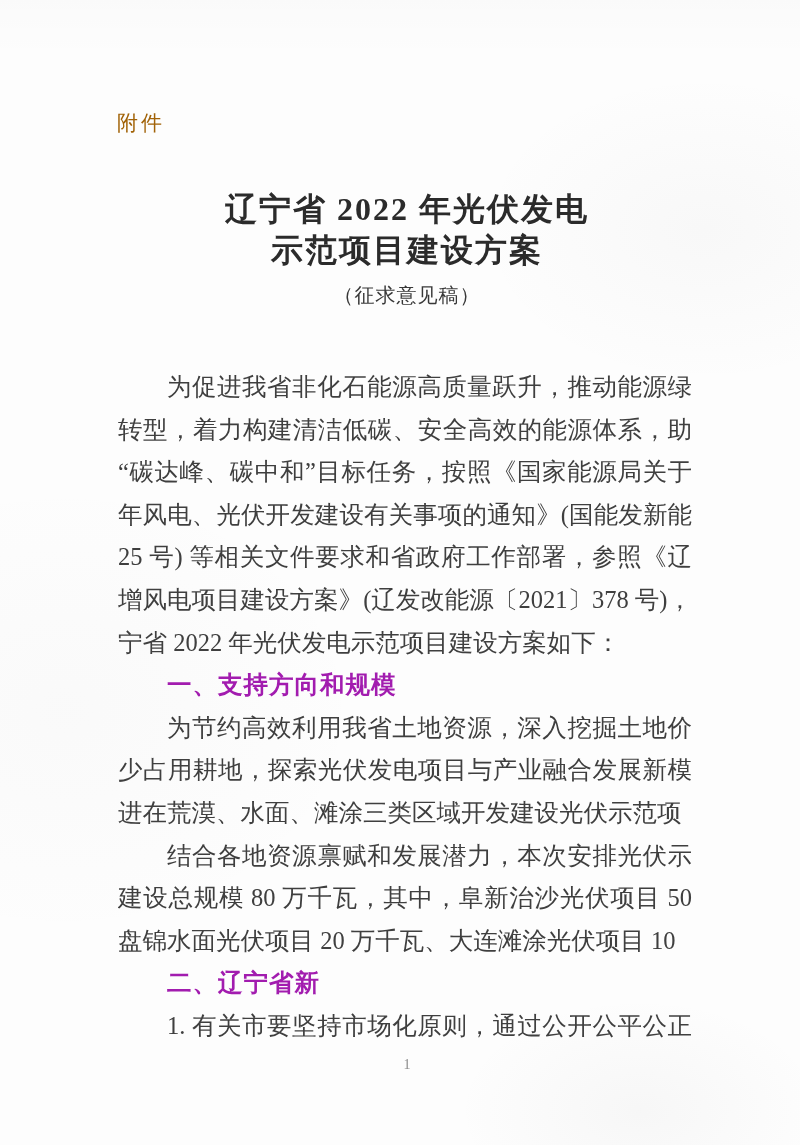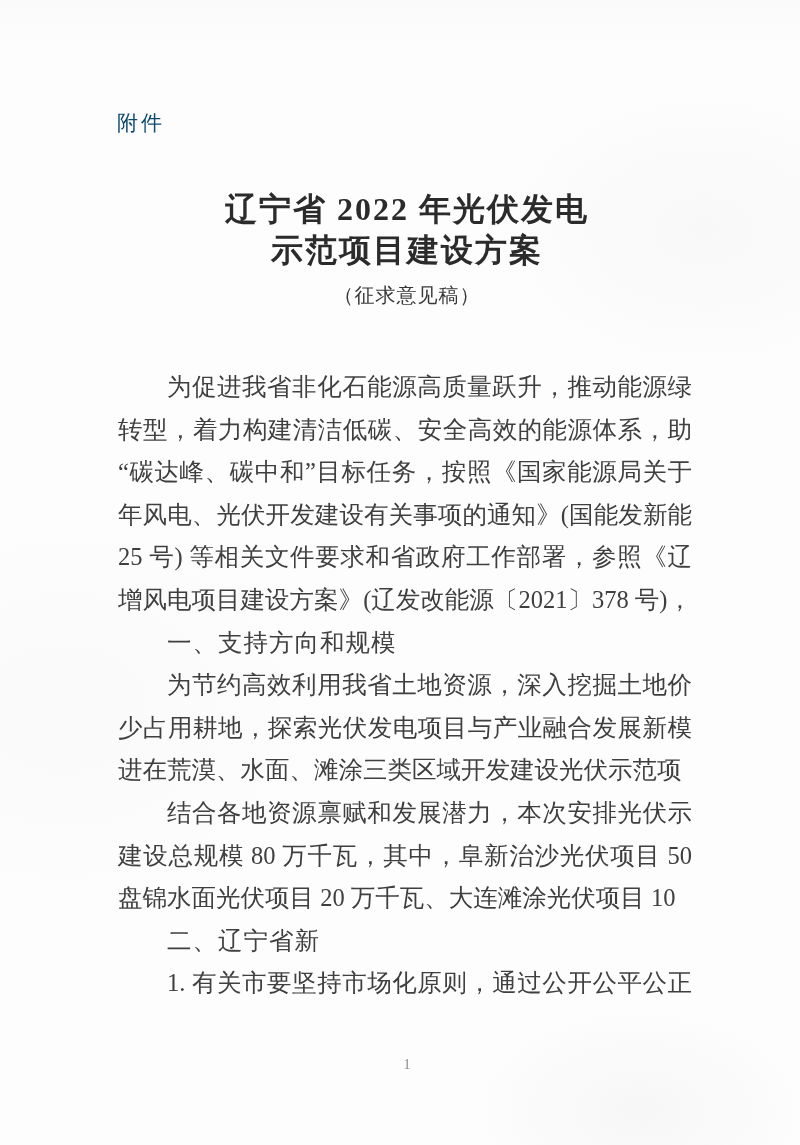--- a/index.html
+++ b/index.html
@@ -27,21 +27,21 @@
       linear-gradient(180deg, rgba(0,0,0,0.012), rgba(0,0,0,0) 5%);
   }
   .attachment {
     position: absolute;
     left: 117px;
     top: 109px;
     font-family: "Liberation Sans", sans-serif;
     font-size: 21px;
     font-weight: 500;
     letter-spacing: 3px;
-    color: #0c4a6e;
+    color: #a16207;
   }
   .title-block {
     position: absolute;
     left: 7px;
     top: 189px;
     width: 800px;
     text-align: center;
   }
   .title-line {
     font-family: "Liberation Serif", "DejaVu Serif", serif;
@@ -76,23 +76,23 @@
   }
   .line.justify {
     text-align: justify;
     text-align-last: justify;
   }
   .line.indent {
     text-indent: 49px;
   }
   .line.heading {
     font-family: "Liberation Sans", "DejaVu Sans", sans-serif;
-    font-weight: 400;
+    font-weight: 700;
     letter-spacing: 1px;
-    color: #404040;
+    color: #a21caf;
   }
   .page-number {
     position: absolute;
     left: 7px;
     top: 1057px;
     width: 800px;
     text-align: center;
     font-family: "Liberation Serif", "DejaVu Serif", serif;
     font-size: 14px;
     color: #8a8a8a;
@@ -111,20 +111,21 @@
     <div class="subtitle">（征求意见稿）</div>
   </div>
 
   <div class="doc-body" id="doc-body">
       <div class="line indent justify">为促进我省非化石能源高质量跃升，推动能源绿色低碳</div>
       <div class="line justify">转型，着力构建清洁低碳、安全高效的能源体系，助力实现</div>
       <div class="line justify">“碳达峰、碳中和”目标任务，按照《国家能源局关于 2021</div>
       <div class="line justify">年风电、光伏开发建设有关事项的通知》(国能发新能〔2021〕</div>
       <div class="line justify">25 号) 等相关文件要求和省政府工作部署，参照《辽宁省新</div>
       <div class="line justify">增风电项目建设方案》(辽发改能源〔2021〕378 号)，制定辽</div>
+      <div class="line">宁省 2022 年光伏发电示范项目建设方案如下：</div>
       <div class="line heading indent">一、支持方向和规模</div>
       <div class="line indent justify">为节约高效利用我省土地资源，深入挖掘土地价值，减</div>
       <div class="line justify">少占用耕地，探索光伏发电项目与产业融合发展新模式，推</div>
       <div class="line">进在荒漠、水面、滩涂三类区域开发建设光伏示范项目。</div>
       <div class="line indent justify">结合各地资源禀赋和发展潜力，本次安排光伏示范项目</div>
       <div class="line justify">建设总规模 80 万千瓦，其中，阜新治沙光伏项目 50 万千瓦、</div>
       <div class="line">盘锦水面光伏项目 20 万千瓦、大连滩涂光伏项目 10 万千瓦。</div>
       <div class="line heading indent">二、辽宁省新</div>
       <div class="line indent justify">1. 有关市要坚持市场化原则，通过公开公平公正的竞争</div>
     </div>

